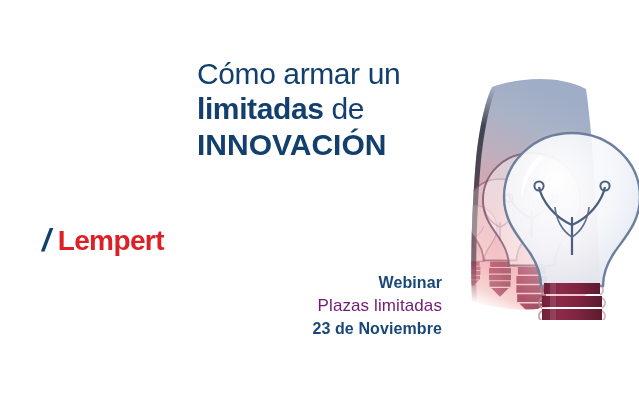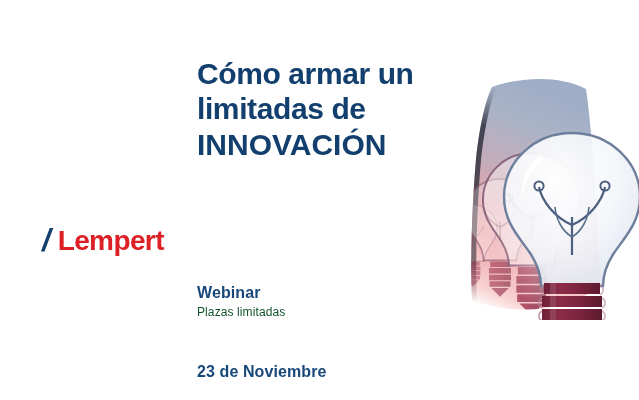--- a/index.html
+++ b/index.html
@@ -59,51 +59,50 @@
     top: 56px;
     width: 245px;
     color: #123f6d;
     line-height: 1.18;
   }
   .h-line {
     font-size: 30px;
     letter-spacing: -0.4px;
     white-space: nowrap;
   }
-  .h-light  { font-weight: 700; }
+  .h-light  { font-weight: 400; }
   .h-bold   { font-weight: 700; }
   .h-caps   { font-weight: 600; letter-spacing: 0px; }
 
   
   .footer {
     position: absolute;
     left: 197px;
-    top: 282px;
+    top: 272px;
     width: 245px;
-    text-align: left;
+    text-align: right;
     line-height: 1.38;
   }
   .f-webinar {
     font-size: 16px;
     font-weight: 700;
     color: #18477a;
     letter-spacing: 0.1px;
   }
   .f-plazas {
-    font-size: 12px;
+    font-size: 17px;
     font-weight: 400;
-    color: #14532d;
+    color: #701a75;
     letter-spacing: 0.1px;
   }
   .f-fecha {
     font-size: 16px;
     font-weight: 700;
     color: #18477a;
     letter-spacing: 0.1px;
-    margin-top: 40px;
   }
 
   
   .artwork {
     position: absolute;
     left: 410px;
     top: 55px;
     width: 229px;
     height: 265px;
   }

